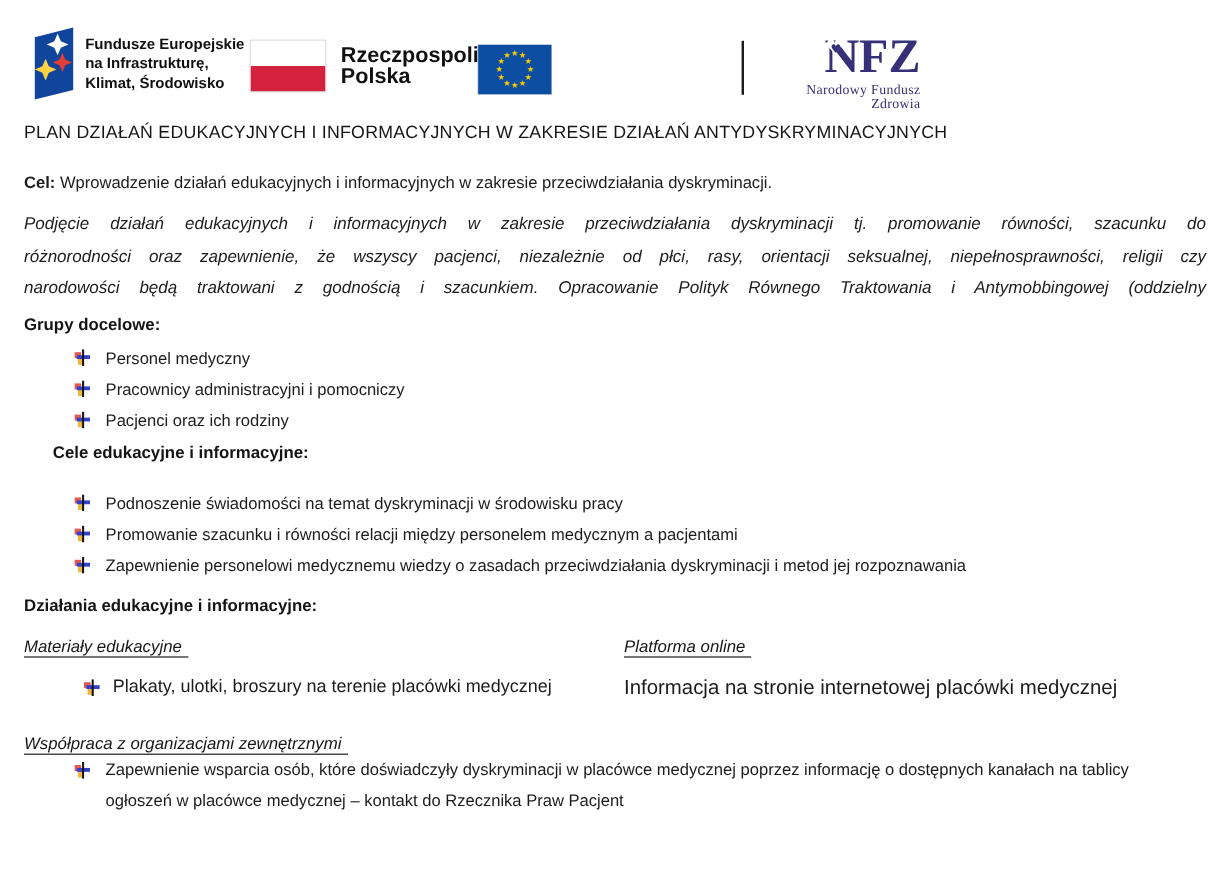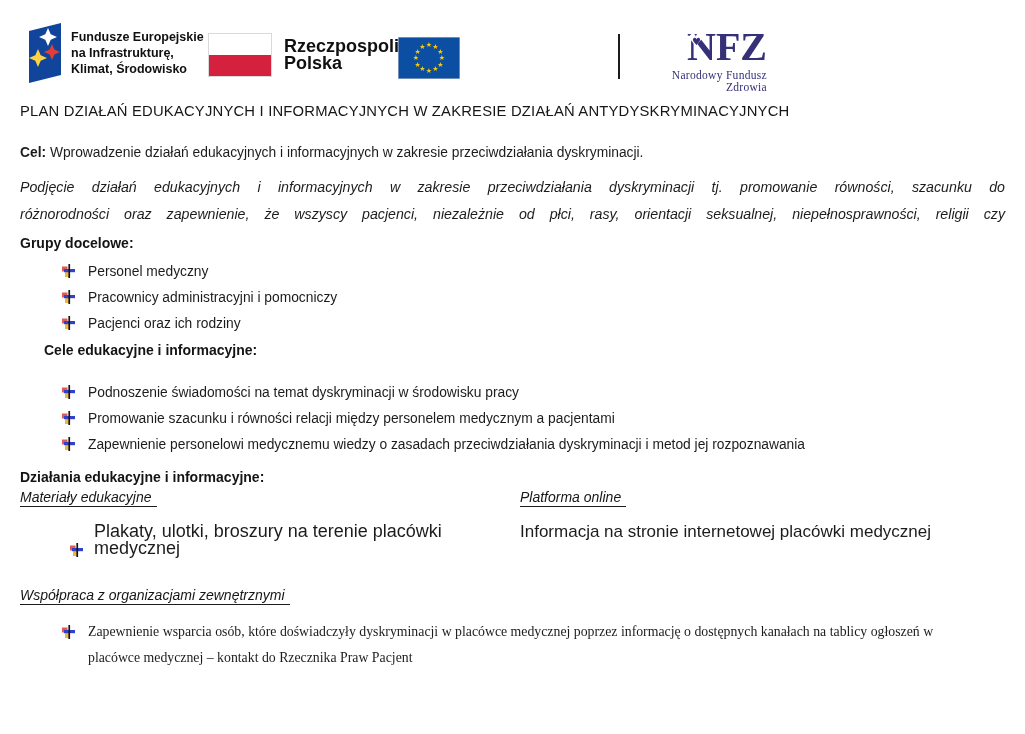--- a/index.html
+++ b/index.html
@@ -45,29 +45,29 @@
   .h-goals{margin-top:10px;margin-left:24px;}
   .h-actions{margin-top:16px;}
   .blist{margin-top:12px;}
   .blist2{margin-top:26px;}
   .li{display:flex;align-items:flex-start;padding-left:42px;margin-bottom:9px;font-size:13.8px;line-height:17px;}
   .li .bullet{flex:0 0 auto;width:14px;height:14px;margin-right:12px;margin-top:1px;}
   .bullet .br{fill:var(--bullet-red);}
   .bullet .by{fill:var(--bullet-yellow);}
   .bullet .bb{fill:var(--bullet-blue);}
   .bullet .bk{fill:var(--bullet-black);}
-  .cols{display:grid;grid-template-columns:500px 1fr;margin-top:4px;}
+  .cols{display:grid;grid-template-columns:500px 1fr;margin-top:18px;}
   .subheading{font-style:italic;font-size:14px;color:#161616;}
   .subheading .ul{display:inline-block;border-bottom:1.2px solid #1c1c1c;padding-right:5px;padding-bottom:1px;}
   .cols-items{display:grid;grid-template-columns:500px 1fr;margin-top:16px;}
-  .li-nested{display:flex;align-items:flex-end;padding-left:50px;font-size:18px;line-height:17px;}
+  .li-nested{display:flex;align-items:center;padding-left:50px;font-size:15px;line-height:17px;}
   .li-nested .bullet{flex:0 0 auto;width:14px;height:14px;margin-right:10px;margin-top:1px;}
   .plain-item{font-size:17px;line-height:17px;}
   .h-coop{margin-top:30px;}
-  .last-item{margin-top:14px;margin-bottom:0;line-height:26px;font-family:Liberation Serif, serif;}
+  .last-item{margin-bottom:0;line-height:26px;}
   .last-item span{display:block;max-width:885px;}
 </style>
 </head>
 <body>
 
 <div class="page">
 
   <div class="hdr-item logo-fe">
     <svg width="34" height="62" viewBox="0 0 34 62">
       <polygon points="1,9 33,1 33,53 1,61" fill="#11459c"></polygon>
@@ -126,20 +126,21 @@
 
   <div class="content">
 
     <div class="title">PLAN DZIAŁAŃ EDUKACYJNYCH I INFORMACYJNYCH W ZAKRESIE DZIAŁAŃ ANTYDYSKRYMINACYJNYCH</div>
 
     <div class="goal"><b>Cel:</b><span> Wprowadzenie działań edukacyjnych i informacyjnych w zakresie przeciwdziałania dyskryminacji.</span></div>
 
     <div class="intro">
       <div class="jline">Podjęcie działań edukacyjnych i informacyjnych w zakresie przeciwdziałania dyskryminacji tj. promowanie równości, szacunku do</div>
       <div class="jline">różnorodności oraz zapewnienie, że wszyscy pacjenci, niezależnie od płci, rasy, orientacji seksualnej, niepełnosprawności, religii czy</div>
+      <div class="jline">narodowości będą traktowani z godnością i szacunkiem. Opracowanie Polityk Równego Traktowania i Antymobbingowej (oddzielny</div>
     </div>
 
     <div class="sec-heading h-groups">Grupy docelowe:</div>
 
     <div class="blist">
       <div class="li">
         <svg class="bullet" viewBox="0 0 14 14">
             <rect class="br" x="0" y="2.5" width="5.5" height="5"></rect>
             <rect class="by" x="3" y="7.5" width="5" height="5.5"></rect>
             <rect class="bb" x="2" y="5" width="11" height="3.2"></rect>

